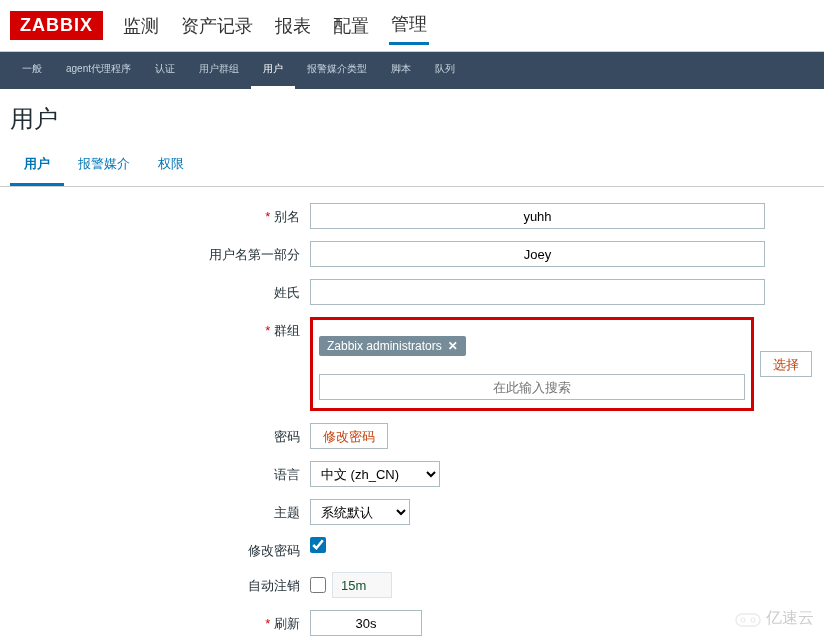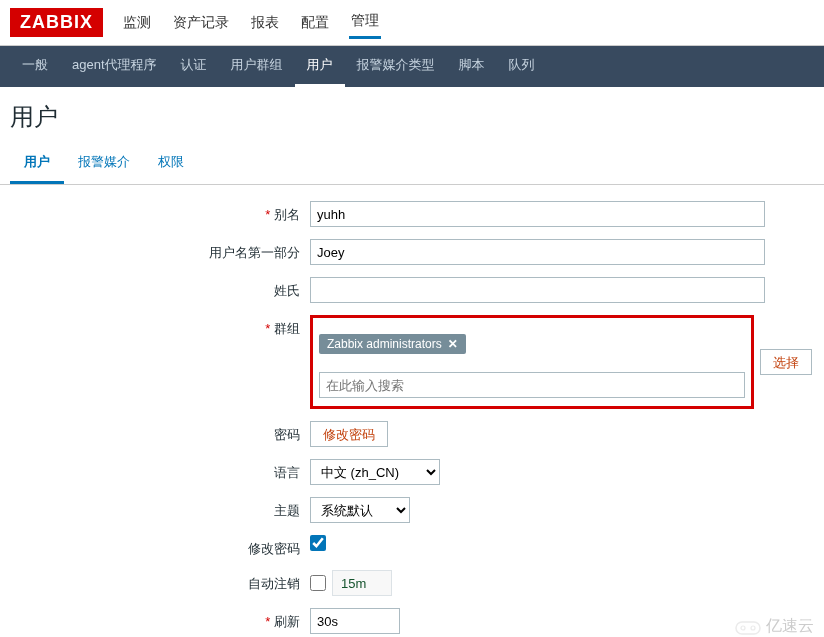--- a/index.html
+++ b/index.html
@@ -1,45 +1,45 @@
 <!DOCTYPE html>
 <html><head>
   <meta charset="utf-8">
   <style>
     * { box-sizing: border-box; margin: 0; padding: 0; }
     body { font-family: Arial, "Microsoft YaHei", sans-serif; font-size: 13px; color: #1f2c33; background: #fff; width: 824px; }
     .logo { background: #d40000; color: #fff; font-weight: bold; padding: 4px 10px; font-size: 18px; letter-spacing: 1px; display: inline-block; }
     .top-nav { display: flex; align-items: center; gap: 18px; padding: 6px 10px; border-bottom: 1px solid #ccc; }
-    .top-nav a { color: #333; text-decoration: none; font-size: 14px; padding: 6px 2px; }
+    .top-nav a { color: #333; text-decoration: none; font-size: 18px; padding: 6px 2px; }
     .top-nav a.active { color: #333; border-bottom: 3px solid #0275b8; }
     .sub-nav { background: #384a5f; display: flex; gap: 0; padding: 0 10px; }
-    .sub-nav a { color: #c7d4e0; text-decoration: none; padding: 10px 12px; font-size: 13px; }
+    .sub-nav a { color: #c7d4e0; text-decoration: none; padding: 10px 12px; font-size: 10px; }
     .sub-nav a.active { color: #fff; border-bottom: 3px solid #fff; }
     h1.page-title { font-size: 24px; font-weight: normal; color: #1f2c33; padding: 14px 10px 10px; }
     .tabs { display: flex; gap: 0; border-bottom: 1px solid #ccc; padding: 0 10px; }
     .tabs a { padding: 10px 14px; color: #0275b8; text-decoration: none; font-size: 13px; }
     .tabs a.active { color: #0275b8; border-bottom: 3px solid #0275b8; font-weight: bold; }
     .form { padding: 16px 10px; }
     .row { display: flex; align-items: flex-start; margin-bottom: 12px; }
     .row label.fld { width: 300px; text-align: right; padding-right: 10px; padding-top: 5px; color: #1f2c33; }
     .req::before { content: "* "; color: #d40000; }
     .row .ctl { flex: 1; display: flex; align-items: center; gap: 6px; }
-    input[type="text"] { border: 1px solid #acbbc2; padding: 4px 6px; font-size: 13px; height: 26px; }
+    input[type="text"] { border: 1px solid #acbbc2; padding: 4px 6px; font-size: 13px; height: 26px; text-align: center; }
     .w-wide { width: 455px; }
-    .w-mid { width: 90px; }
+    .w-mid { width: 112px; }
     .w-small { width: 72px; text-align: right; }
     select { border: 1px solid #acbbc2; padding: 3px 6px; height: 26px; background: #fff; font-size: 13px; }
     .btn { border: 1px solid #acbbc2; background: #fff; padding: 4px 12px; font-size: 13px; color: #c2410c; cursor: pointer; height: 26px; }
     .groups-box { border: 3px solid #d40000; padding: 16px 6px 8px 6px; width: 444px; min-height: 50px; }
     .tag { background: #768d99; color: #fff; padding: 3px 8px; border-radius: 2px; display: inline-flex; align-items: center; gap: 6px; font-size: 12px; }
     .tag .x { cursor: pointer; font-weight: bold; }
     .group-search { border: none; outline: none; width: 100%; margin-top: 18px; font-size: 13px; color: #768d99; height: 20px; }
     input[type="checkbox"] { width: 16px; height: 16px; accent-color: #0275b8; }
     .disabled-text { border: 1px solid #dce2e6; background: #f8f8f8; color: #14532d; padding: 4px 8px; height: 26px; display: inline-flex; align-items: center; width: 60px; }
-    .watermark { position: fixed; right: 10px; bottom: 0; color: #ccc; font-size: 16px; display: flex; align-items: center; gap: 4px; }
+    .watermark { position: fixed; right: 10px; bottom: 8px; color: #ccc; font-size: 16px; display: flex; align-items: center; gap: 4px; }
     .watermark svg { opacity: 0.4; }
   </style>
 </head>
 <body>
 
 <div class="top-nav">
   <span class="logo">ZABBIX</span>
   <a href="#">监测</a>
   <a href="#">资产记录</a>
   <a href="#">报表</a>

